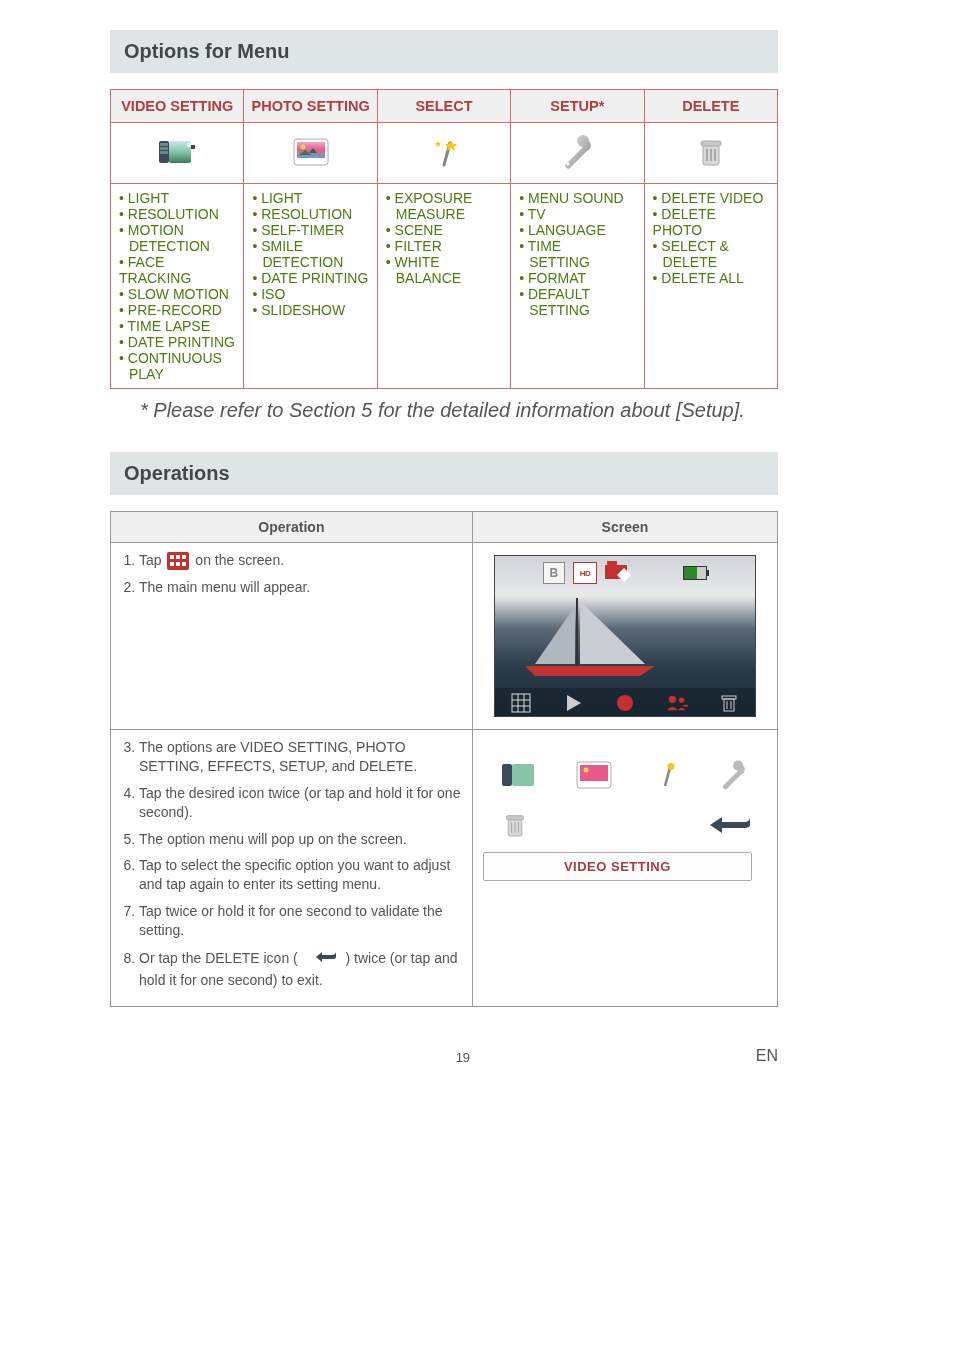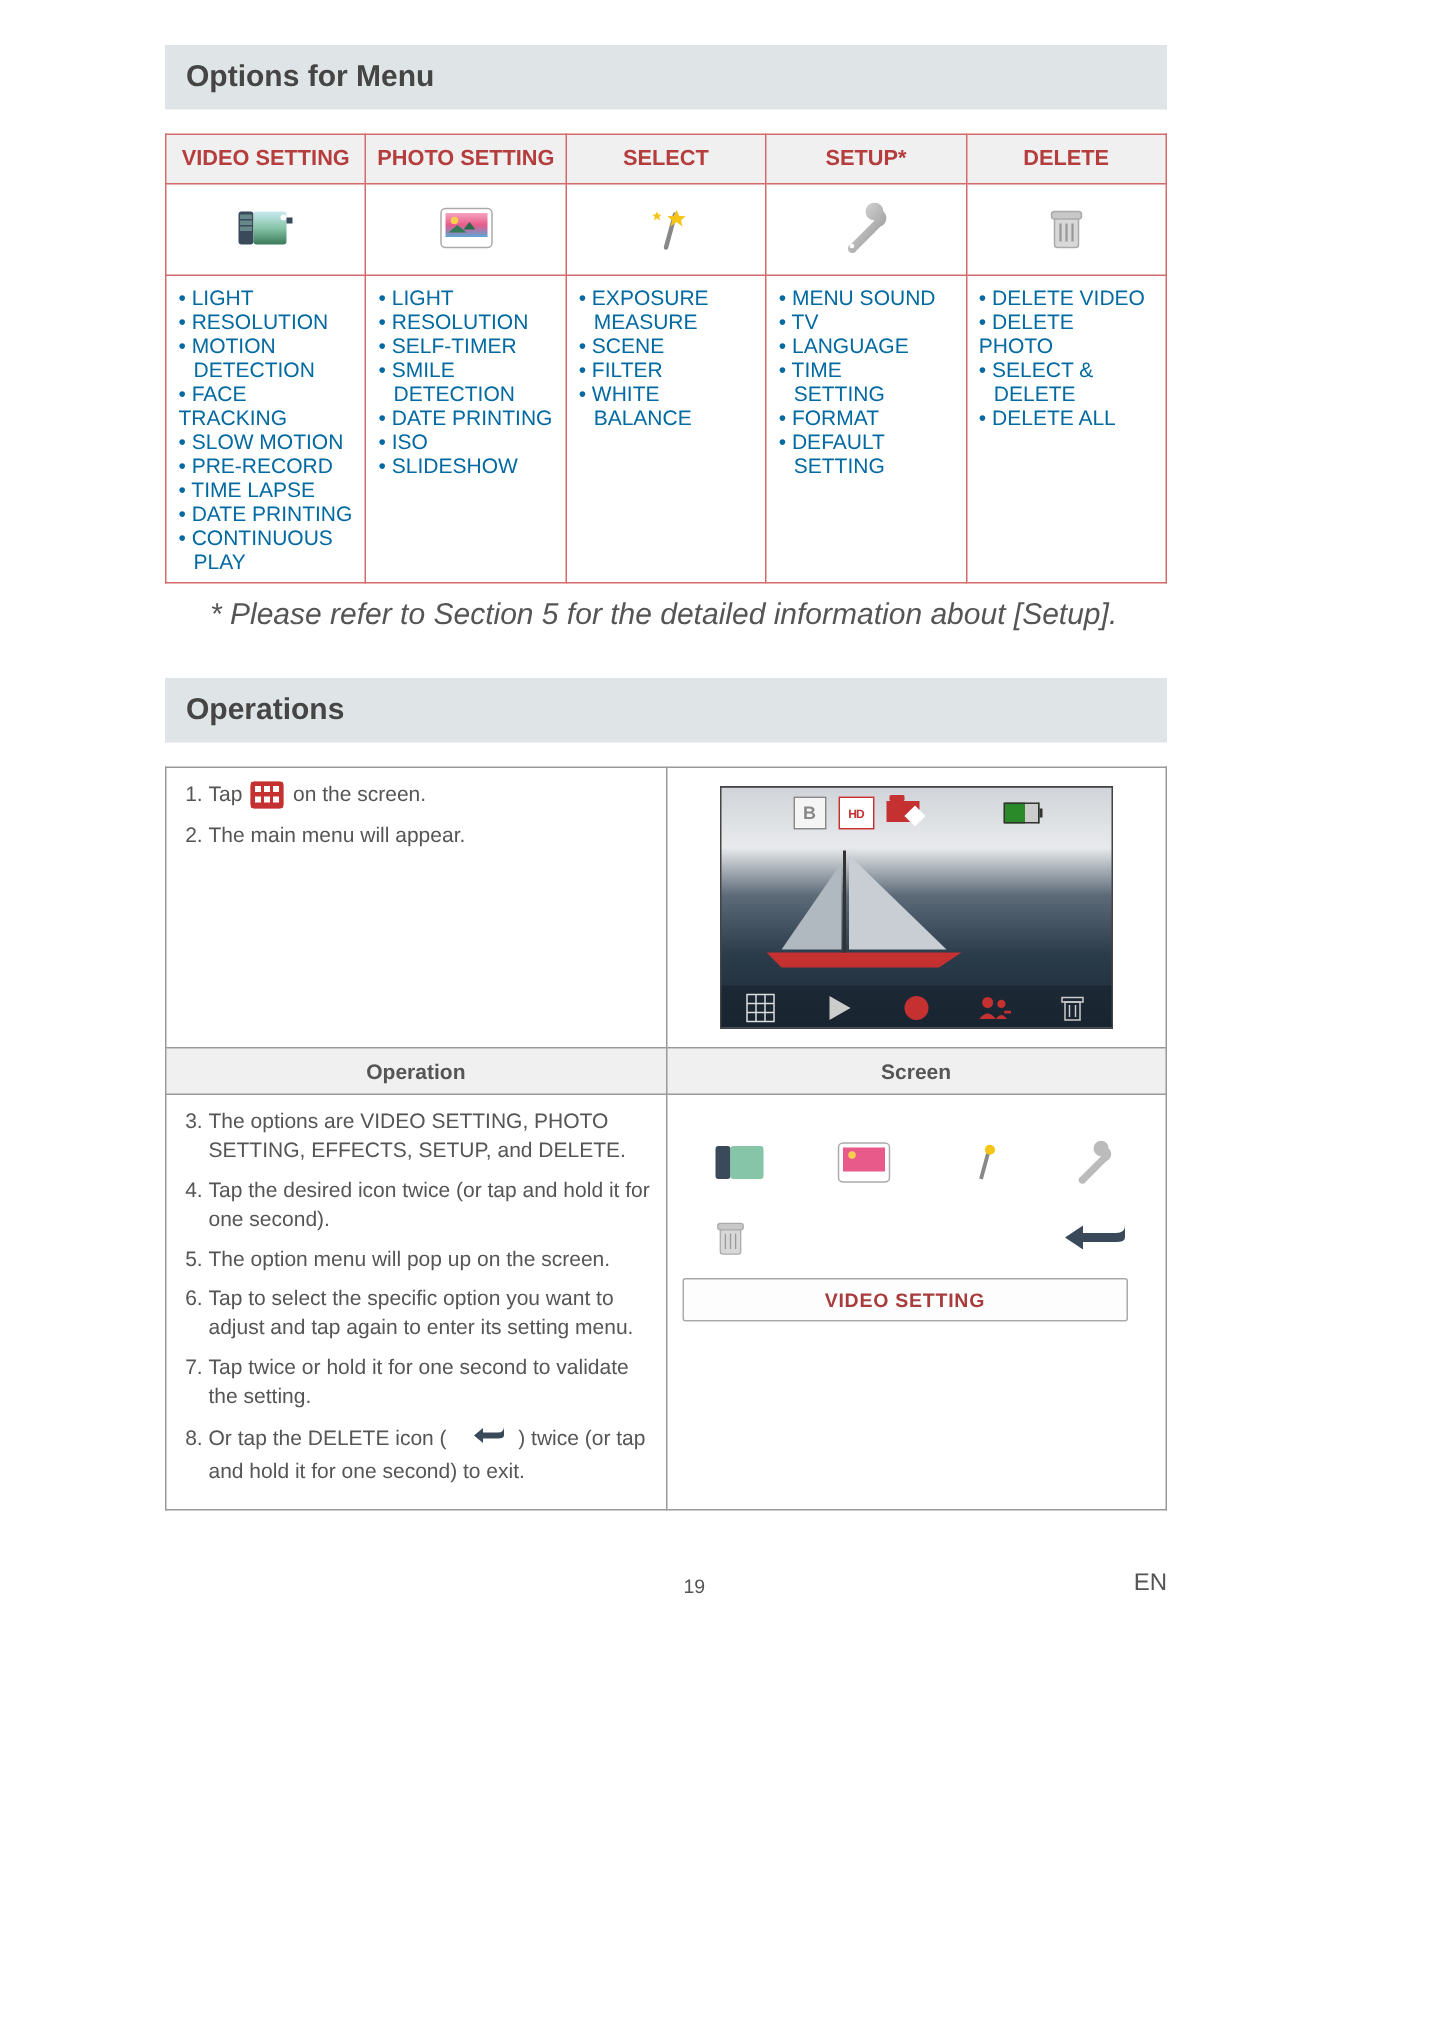--- a/index.html
+++ b/index.html
@@ -26,21 +26,21 @@
     width: 100%;
     border-collapse: collapse;
     table-layout: fixed;
   }
   table.menu-table th,
   table.menu-table td {
     border: 1.5px solid #d46a6a;
     padding: 6px 8px;
     vertical-align: top;
     font-size: 14px;
-    color: #0369a1;
+    color: #4d7c0f;
   }
   table.menu-table th {
     background: #f0f0f0;
     color: #b53d3d;
     font-weight: bold;
     text-align: center;
     padding: 8px 4px;
     font-size: 14.5px;
   }
   table.menu-table tr.icon-row td {
@@ -326,20 +326,24 @@
   </tbody>
     </table>
 
   <div class="note">* Please refer to Section 5 for the detailed information about [Setup].</div>
 
   <div class="section-header">Operations</div>
 
   <table class="op-table">
     <tbody>
         <tr>
+      <th style="width:52%">Operation</th>
+      <th>Screen</th>
+    </tr>
+    <tr>
       <td>
         <ol class="op-list" start="1">
           <li>
             <span>Tap </span>
             <span class="red-box">
               <svg width="22" height="18" viewBox="0 0 22 18">
                 <rect x="0" y="0" width="22" height="18" rx="2" fill="#c53030"></rect>
                 <rect x="3" y="3" width="4" height="4" fill="#fff"></rect>
                     <rect x="9" y="3" width="4" height="4" fill="#fff"></rect>
                     <rect x="15" y="3" width="4" height="4" fill="#fff"></rect>
@@ -397,24 +401,20 @@
                   <rect x="5" y="6" width="10" height="12" fill="none" stroke="#ccc"></rect>
                   <rect x="3" y="3" width="14" height="3" fill="none" stroke="#ccc"></rect>
                   <line x1="8" y1="8" x2="8" y2="16" stroke="#ccc"></line>
                   <line x1="12" y1="8" x2="12" y2="16" stroke="#ccc"></line>
                 </svg>
           </div>
         </div>
       </td>
     </tr>
     <tr>
-      <th style="width:52%">Operation</th>
-      <th>Screen</th>
-    </tr>
-    <tr>
       <td style="border-right:1px solid #999;">
         <ol class="op-list" start="3">
           <li>The options are VIDEO SETTING, PHOTO SETTING, EFFECTS, SETUP, and DELETE.</li>
           <li>Tap the desired icon twice (or tap and hold it for one second).</li>
           <li>The option menu will pop up on the screen.</li>
           <li>Tap to select the specific option you want to adjust and tap again to enter its setting menu.</li>
           <li>Tap twice or hold it for one second to validate the setting.</li>
           <li>
             <span>Or tap the DELETE icon (</span>
             <span class="arrow-back">

